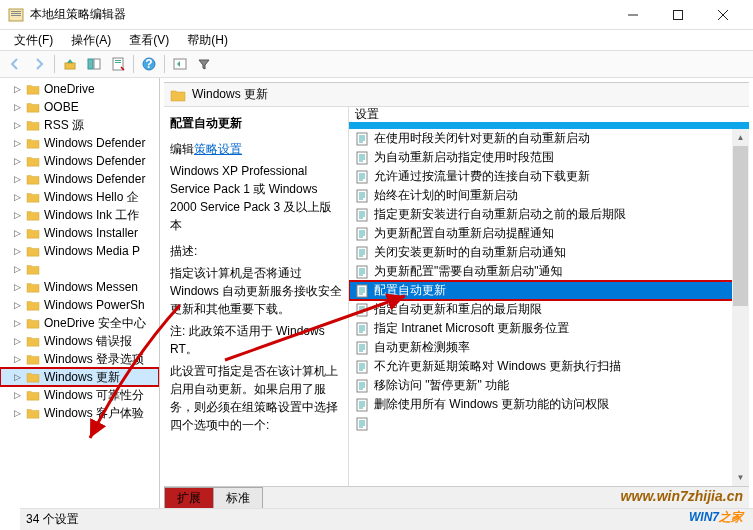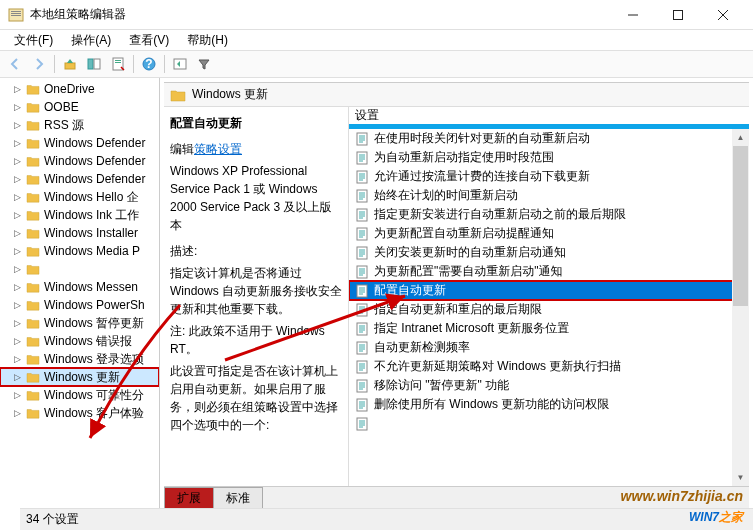--- a/index.html
+++ b/index.html
@@ -41,21 +41,21 @@
 .content-header .folder { width: 16px; height: 14px; }
 .content-body { flex: 1; display: flex; overflow: hidden; }
 
 .detail-pane { width: 185px; padding: 8px 6px; border-right: 1px solid #ddd; overflow: hidden; }
 .detail-pane .detail-title { font-weight: bold; margin-bottom: 8px; }
 .detail-pane .link { color: #0066cc; text-decoration: underline; }
 .detail-pane p { margin: 4px 0; line-height: 1.5; font-size: 12px; }
 .detail-pane .section-label { margin-top: 8px; }
 
 .list-pane { flex: 1; display: flex; flex-direction: column; overflow: hidden; position: relative; }
-.list-header { height: 22px; border-bottom: 5px solid #0ea5e9; padding: 0 6px; display: flex; align-items: center; background: #fff; }
+.list-header { height: 22px; border-bottom: 7px solid #0ea5e9; padding: 0 6px; display: flex; align-items: center; background: #fff; }
 .list-items { flex: 1; overflow: hidden; }
 .list-item { height: 19px; display: flex; align-items: center; padding: 0 6px; gap: 5px; white-space: nowrap; }
 .list-item .item-icon { width: 14px; height: 14px; flex-shrink: 0; }
 .list-item.selected { background: #0078d7; color: #fff; }
 .list-item.selected.highlighted { outline: 2px solid #c00; outline-offset: -1px; }
 .scrollbar-v { position: absolute; right: 0; top: 22px; bottom: 0; width: 17px; background: #f0f0f0; }
 .scrollbar-v .thumb { position: absolute; left: 1px; right: 1px; top: 17px; height: 160px; background: #cdcdcd; }
 .scrollbar-v .arrow { position: absolute; left:0; right:0; height:17px; display:flex; align-items:center; justify-content:center; font-size:8px; color:#666; }
 .scrollbar-v .arrow.up { top:0; }
 .scrollbar-v .arrow.down { bottom:0; }
@@ -261,21 +261,21 @@
           <svg class="folder" viewBox="0 0 16 14" width="14" height="12">
             <path class="folder-svg" d="M1 3 L1 13 L15 13 L15 4 L7 4 L6 3 Z"></path>
           </svg>
           <span class="label">Windows PowerSh</span>
         </div>
         <div class="tree-item">
           <span class="caret">▷</span>
           <svg class="folder" viewBox="0 0 16 14" width="14" height="12">
             <path class="folder-svg" d="M1 3 L1 13 L15 13 L15 4 L7 4 L6 3 Z"></path>
           </svg>
-          <span class="label">Windows 暂停更新</span>
+          <span class="label">OneDrive 安全中心</span>
         </div>
         <div class="tree-item">
           <span class="caret">▷</span>
           <svg class="folder" viewBox="0 0 16 14" width="14" height="12">
             <path class="folder-svg" d="M1 3 L1 13 L15 13 L15 4 L7 4 L6 3 Z"></path>
           </svg>
           <span class="label">Windows 错误报</span>
         </div>
         <div class="tree-item">
           <span class="caret">▷</span>

